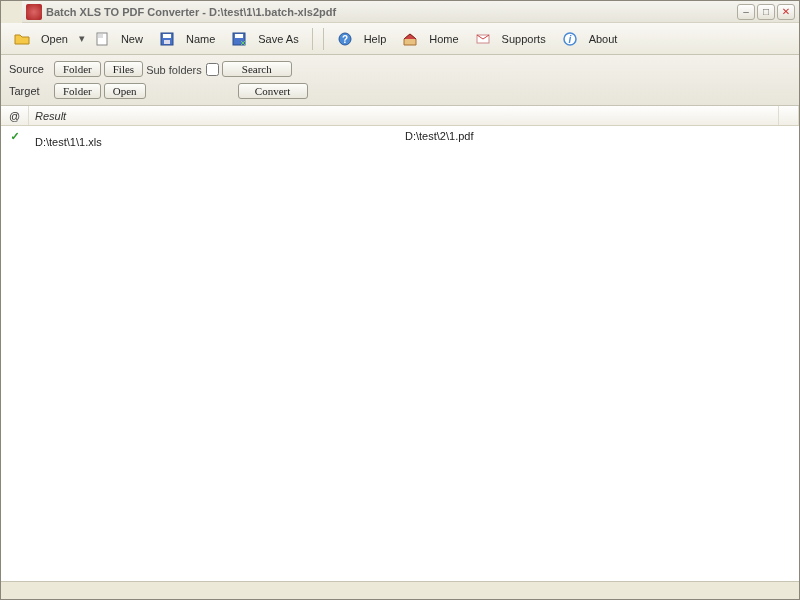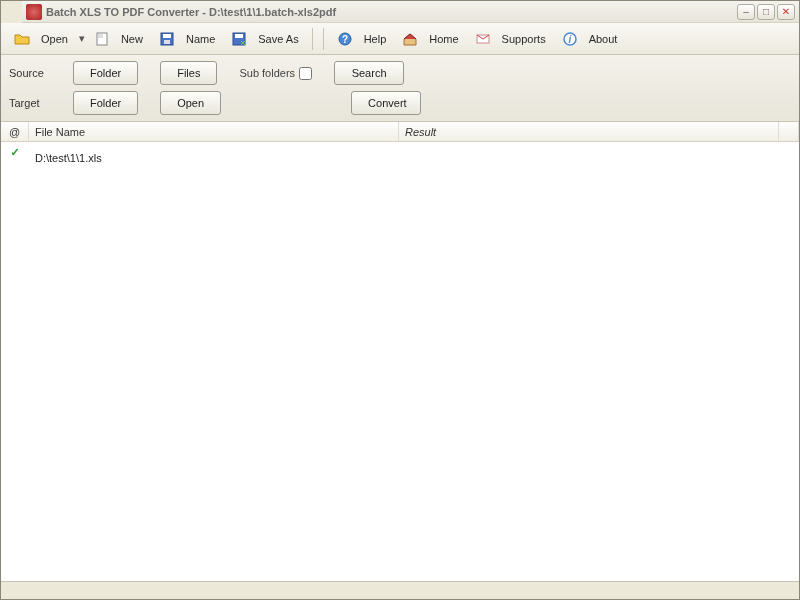--- a/index.html
+++ b/index.html
@@ -10,26 +10,26 @@
 .titlebar .title { flex: 1; color: #6b6b6b; font-weight: bold; font-size: 11px; }
 .winbtns { display: flex; gap: 2px; }
 .winbtn { width: 18px; height: 16px; border: 1px solid #b0ada0; background: linear-gradient(#fefefe,#e7e4d9); border-radius: 3px; display: flex; align-items: center; justify-content: center; font-size: 10px; color: #666; cursor: pointer; }
 .winbtn.close { color: #c33; }
 .toolbar { height: 32px; background: linear-gradient(#f9f8f4,#eceade); border-bottom: 1px solid #c8c4b4; display: flex; align-items: center; padding: 0 6px; gap: 2px; }
 .tbtn { display: flex; align-items: center; gap: 11px; padding: 3px 6px; border: 1px solid transparent; border-radius: 3px; cursor: pointer; color: #2a2a2a; }
 .tbtn .ico { width: 16px; height: 16px; display: flex; align-items: center; justify-content: center; font-size: 14px; }
 .drop { width: 8px; text-align: center; color: #555; padding: 0 2px; cursor: pointer; }
 .sep { width: 1px; height: 22px; background: #c8c4b4; margin: 0 4px; }
 .pathpanel { background: linear-gradient(#f3f1ea,#e8e5da); padding: 6px 8px; border-bottom: 1px solid #c8c4b4; display: flex; flex-direction: column; gap: 6px; }
-.row { display: flex; align-items: center; gap: 22px; }
+.row { display: flex; align-items: center; gap: 3px; }
 .row label { width: 42px; text-align: left; color: #333; }
 .pathinput { flex: 1; height: 20px; border: 1px solid #a9a599; background: #fff; padding: 0 4px; font-family: inherit; font-size: 11px; color: #222; }
-.btn { height: 24px; padding: 0 16px; border: 1px solid #9b988c; background: linear-gradient(#fdfdfb,#e9e7dc); border-radius: 3px; font-family: Liberation Sans, sans-serif; font-size: 11px; cursor: pointer; color: #222; }
+.btn { height: 16px; padding: 0 8px; border: 1px solid #9b988c; background: linear-gradient(#fdfdfb,#e9e7dc); border-radius: 3px; font-family: Liberation Serif, serif; font-size: 11px; cursor: pointer; color: #222; }
 .btn.wide { width: 70px; }
-.subf { display: flex; align-items: center; gap: 4px; color: #444; }
+.subf { display: flex; align-items: flex-end; gap: 4px; color: #444; }
 .subf input { width: 13px; height: 13px; }
 .listhdr { height: 20px; background: linear-gradient(#fefefe,#f1efe6); border-bottom: 1px solid #d6d2c2; display: flex; align-items: center; }
 .listhdr .col { padding: 0 6px; border-right: 1px solid #e0ddd0; height: 100%; display: flex; align-items: center; color: #333; }
 .col-status { width: 28px; justify-content: center; }
 .col-name { flex: 0 0 370px; }
 .col-result { flex: 1; font-style: italic; }
 .col-tail { width: 20px; border-right: none; }
 .listbody { flex: 1; background: #fff; overflow: auto; }
 .lrow { display: flex; align-items: center; height: 20px; }
 .lrow .cell { padding: 0 6px; }
@@ -147,26 +147,26 @@
       <label>Target</label>
       <button class="btn">Folder</button>
       <button class="btn">Open</button>
       <div style="flex:0 0 86px"></div>
       <button class="btn wide">Convert</button>
     </div>
   </div>
 
   <div class="listhdr">
     <div class="col col-status">@</div>
-    <div class="col col-name">File Name</div>
     <div class="col col-result">Result</div>
     <div class="col col-tail"></div>
   </div>
 
   <div class="listbody">
     <div class="lrow">
       <div class="cell cell-status">✓</div>
       <div class="cell cell-name">D:\test\1\1.xls</div>
+      <div class="cell cell-result">D:\test\2\1.pdf</div>
     </div>
   </div>
 
   <div class="statusbar"></div>
 </div>
 
 </body></html>

